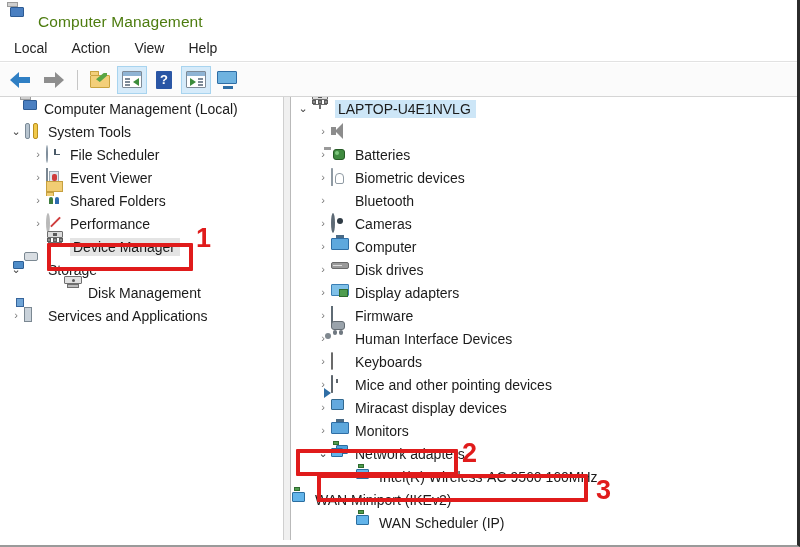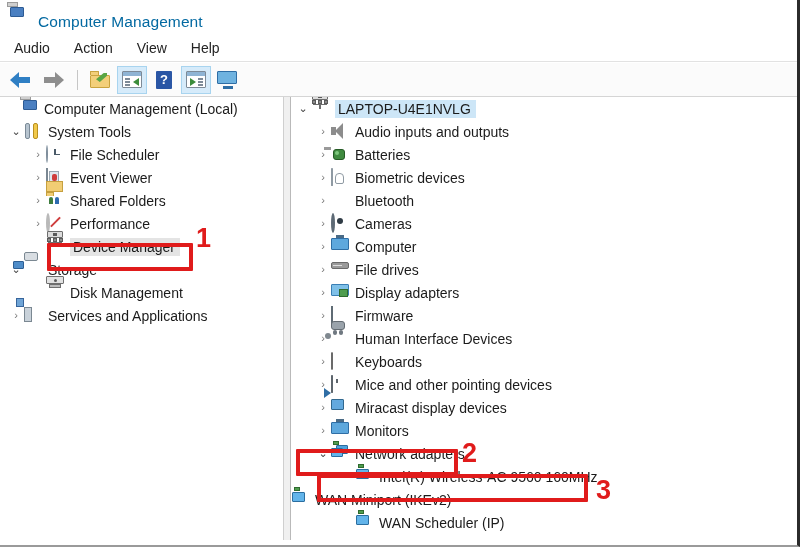--- a/index.html
+++ b/index.html
@@ -20,21 +20,21 @@
 
   
   .titlebar {
     position: absolute; left: 0; top: 0; width: 800px; height: 34px;
     background: #ffffff;
     display: flex; align-items: center; gap: 9px;
     padding-left: 7px;
   }
   .title-icon { width: 22px; height: 20px; position: relative; flex: none; }
   .title-text {
-    font-size: 15.5px; color: #0369a1; letter-spacing: .1px;
+    font-size: 15.5px; color: #4d7c0f; letter-spacing: .1px;
     white-space: nowrap;
     margin-top: 9px;
   }
 
   
   .menubar {
     position: absolute; left: 0; top: 34px; width: 800px; height: 28px;
     background: #ffffff;
     display: flex; align-items: center;
     border-bottom: 1px solid #e2e2e2;
@@ -307,21 +307,21 @@
 <div class="window">
 
   <div class="titlebar">
     <span class="title-icon">
       <span class="ic-cm" style="transform:scale(1.05)"><span class="m"></span><span class="k"></span></span>
     </span>
     <span class="title-text">Computer Management</span>
   </div>
 
   <div class="menubar">
-    <span class="menu-item">Audio</span>
+    <span class="menu-item">Local</span>
     <span class="menu-item">Action</span>
     <span class="menu-item">View</span>
     <span class="menu-item">Help</span>
   </div>
 
   <div class="toolbar">
     <span class="tb-btn">
       <span class="arrow back">
         <span class="head"></span>
           <span class="shaft"></span>
@@ -424,21 +424,21 @@
       </div>
 
       <div class="trow" style="padding-left:8px">
         <span class="chev open">⌄</span>
         <span class="ticon">
           <span class="ic-storage"><span class="d"></span><span class="c"></span></span>
         </span>
         <span class="tlabel">Storage</span>
       </div>
 
-      <div class="trow" style="padding-left:30px">
+      <div class="trow" style="padding-left:48px">
         <span class="chev none">›</span>
         <span class="ticon">
           <span class="ic-disk"><span class="top"></span><span class="d"></span><span class="dot"></span></span>
         </span>
         <span class="tlabel">Disk Management</span>
       </div>
 
       <div class="trow" style="padding-left:8px">
         <span class="chev">›</span>
         <span class="ticon">
@@ -459,21 +459,20 @@
             <span class="hbar"></span><span class="stem"></span><span class="base"></span><span class="dot"></span></span>
         </span>
         <span class="tlabel">LAPTOP-U4E1NVLG</span>
       </div>
 
       <div class="trow" style="padding-left:24px">
         <span class="chev">›</span>
         <span class="ticon">
           <span class="ic-speaker"><span class="bx"></span><span class="cn"></span></span>
         </span>
-        <span class="tlabel">Audio inputs and outputs</span>
       </div>
 
       <div class="trow" style="padding-left:24px">
         <span class="chev">›</span>
         <span class="ticon">
           <span class="ic-batt"><span class="p"></span><span class="b"></span><span class="hl"></span></span>
         </span>
         <span class="tlabel">Batteries</span>
       </div>
 
@@ -503,21 +502,21 @@
           <span class="ic-mon2"><span class="scr"></span><span class="st"></span></span>
         </span>
         <span class="tlabel">Computer</span>
       </div>
 
       <div class="trow" style="padding-left:24px">
         <span class="chev">›</span>
         <span class="ticon">
           <span class="ic-hdd"><span class="b"></span><span class="l"></span></span>
         </span>
-        <span class="tlabel">File drives</span>
+        <span class="tlabel">Disk drives</span>
       </div>
 
       <div class="trow" style="padding-left:24px">
         <span class="chev">›</span>
         <span class="ticon">
           <span class="ic-display"><span class="scr"></span><span class="gr"></span></span>
         </span>
         <span class="tlabel">Display adapters</span>
       </div>
 

